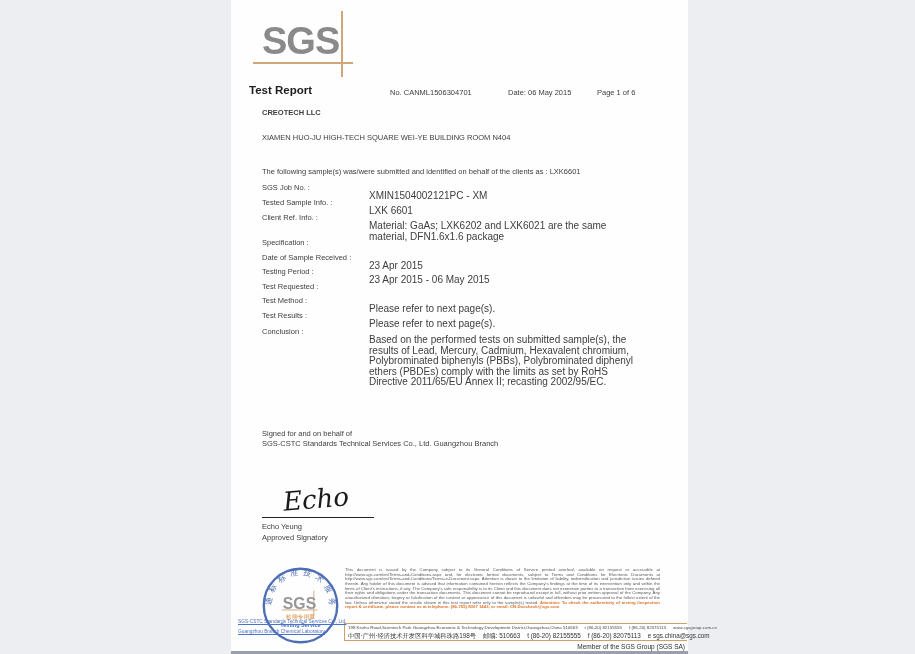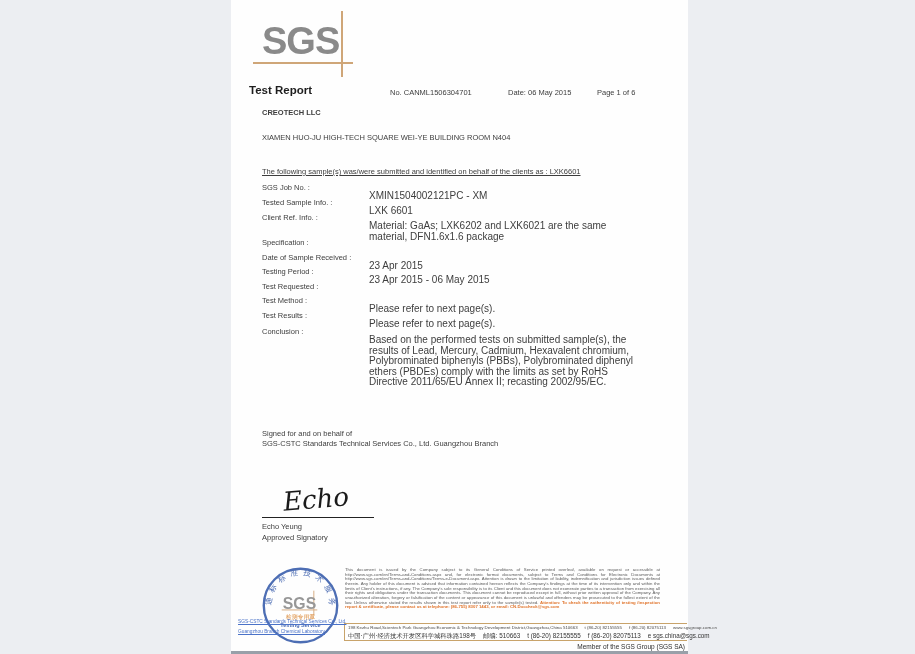--- a/index.html
+++ b/index.html
@@ -27,21 +27,21 @@
   .cross-v{position:absolute;left:110px;top:11px;width:1.5px;height:66px;background:#cfa678;}
 
   
   .title{left:18px;top:84px;font-size:11.5px;font-weight:bold;color:#1e1e1e;white-space:nowrap;}
   .h-no{left:159px;top:88px;}
   .h-date{left:277px;top:88px;}
   .h-page{left:366px;top:88px;}
 
   .client-name{left:31px;top:108px;font-weight:bold;}
   .client-addr{left:31px;top:122px;margin-top:11px;}
-  .intro{left:31px;top:167px;text-decoration:underline;}
+  .intro{left:31px;top:167px;}
 
   .frow{position:absolute;left:31px;display:flex;align-items:flex-start;}
   .flabel{display:inline-block;width:107px;flex:0 0 107px;color:#3d3d3d;font-size:7.5px;line-height:10.6px;}
   .fvalue{display:inline-block;width:282px;color:#3d3d3d;font-size:10px;line-height:10.6px;white-space:normal;margin-top:8px;}
 
   
   .sig1{left:31px;top:429px;}
   .sig2{left:31px;top:439px;}
   .handwriting{
     left:52px;top:484px;

